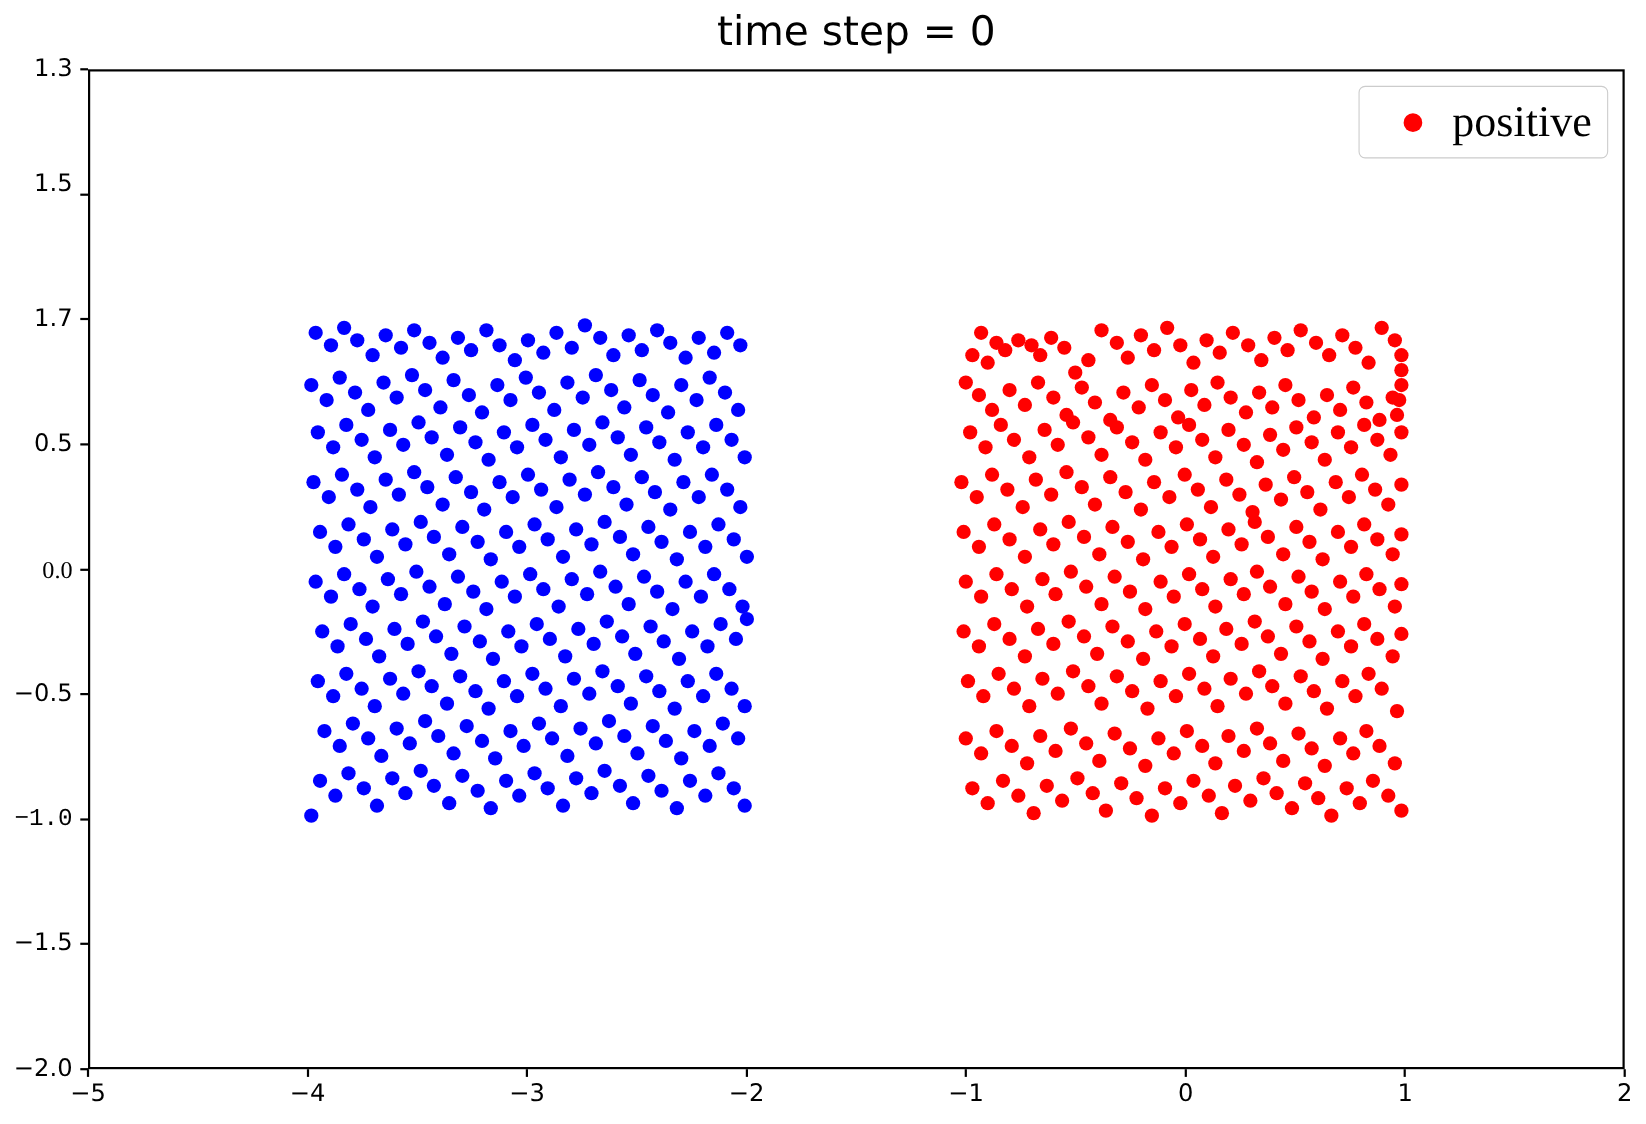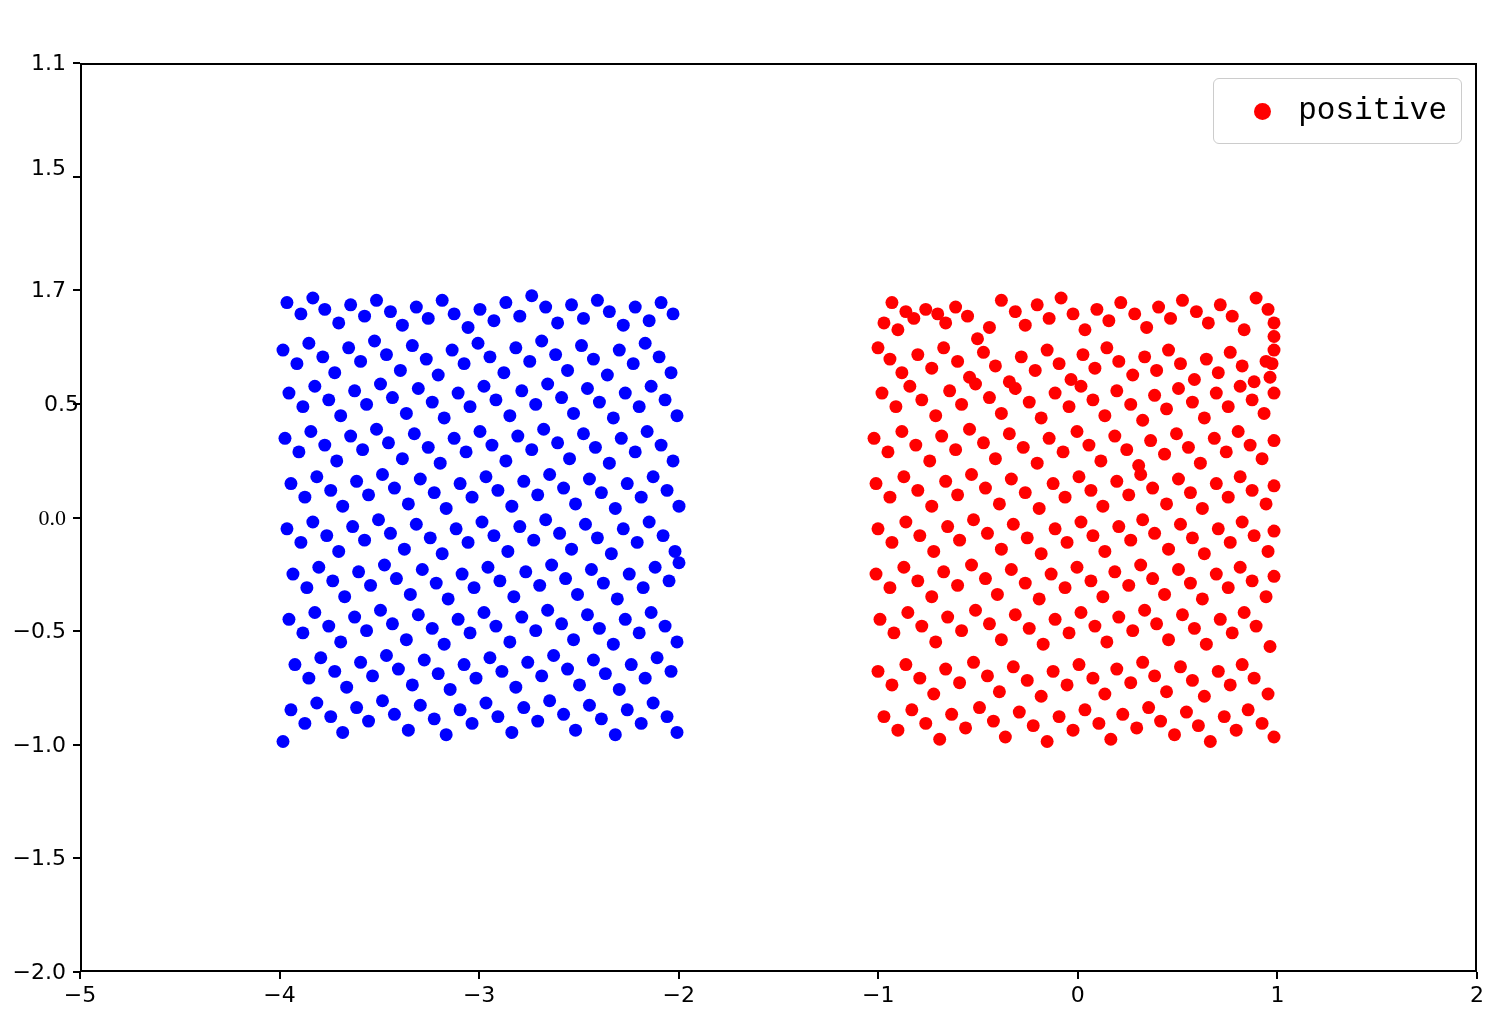--- a/index.html
+++ b/index.html
@@ -114,32 +114,33 @@
     justify-content: center;
     align-items: center;
   }
   .legend-dot {
     width: 17px;
     height: 17px;
     border-radius: 50%;
     display: block;
   }
   .legend-label {
-    font-size: 31px;
+    font-size: 40px;
     line-height: 34px;
     color: #000000;
     white-space: nowrap;
-    font-family: Liberation Mono, monospace;
+    font-family: Liberation Serif, serif;
   }
 </style>
 </head>
 <body>
 
 <div id="figure">
 
+  <div id="chart-title">time step = 0</div>
 
   <div id="plot-area">
     <svg id="points-svg" viewBox="0 0 1397 909" preserveAspectRatio="none">
         <g fill="#FF0000">
           <circle cx="812.26" cy="238.61" r="6.5"></circle>
           <circle cx="826.23" cy="247.70" r="6.5"></circle>
           <circle cx="804.27" cy="259.07" r="6.5"></circle>
           <circle cx="818.24" cy="265.88" r="6.5"></circle>
           <circle cx="834.21" cy="254.52" r="6.5"></circle>
           <circle cx="846.18" cy="245.43" r="6.5"></circle>
@@ -786,33 +787,33 @@
         </div>
       </div>
   </div>
 
   <div id="y-ticks">
       <div class="tick-mark-y" style="top: 971px; left: 73px;"></div>
       <div class="tick-label-y" style="top: 961px; left: 0px; width: 66px;">−2.0</div>
       <div class="tick-mark-y" style="top: 857.375px; left: 73px;"></div>
       <div class="tick-label-y" style="top: 847.375px; left: 0px; width: 66px;">−1.5</div>
       <div class="tick-mark-y" style="top: 743.75px; left: 73px;"></div>
-      <div class="tick-label-y" style="top: 733.75px; left: 0px; width: 66px;">−1.0</div>
+      <div class="tick-label-y" style="top: 733.75px; left: 0px; width: 66px; font-family: Liberation Mono, monospace;">−1.0</div>
       <div class="tick-mark-y" style="top: 630.125px; left: 73px;"></div>
       <div class="tick-label-y" style="top: 620.125px; left: 0px; width: 66px; text-align: right;">−0.5</div>
       <div class="tick-mark-y" style="top: 516.5px; left: 73px;"></div>
       <div class="tick-label-y" style="top: 506.5px; left: 0px; width: 66px; font-family: Liberation Serif, serif;">0.0</div>
       <div class="tick-mark-y" style="top: 402.875px; left: 73px;"></div>
-      <div class="tick-label-y" style="top: 392.875px; left: 13px; width: 66px;">0.5</div>
+      <div class="tick-label-y" style="top: 392.875px; left: 0px; width: 66px;">0.5</div>
       <div class="tick-mark-y" style="top: 289.25px; left: 73px;"></div>
       <div class="tick-label-y" style="top: 279.25px; left: 0px; width: 66px;">1.7</div>
       <div class="tick-mark-y" style="top: 175.625px; left: 73px;"></div>
       <div class="tick-label-y" style="top: 157px; left: 0px; width: 66px;">1.5</div>
       <div class="tick-mark-y" style="top: 62px; left: 73px;"></div>
-      <div class="tick-label-y" style="top: 52px; left: 0px; width: 66px;">1.1</div>
+      <div class="tick-label-y" style="top: 52px; left: 0px; width: 66px;">1.3</div>
     </div>
   <div id="x-ticks">
       <div class="tick-mark-x" style="left: 79px; top: 972px;"></div>
       <div class="tick-label-x" style="left: 40px; width: 80px; top: 984px;">−5</div>
       <div class="tick-mark-x" style="left: 278.571px; top: 972px;"></div>
       <div class="tick-label-x" style="left: 239.571px; width: 80px; top: 984px;">−4</div>
       <div class="tick-mark-x" style="left: 478.143px; top: 972px;"></div>
       <div class="tick-label-x" style="left: 439.143px; width: 80px; top: 984px;">−3</div>
       <div class="tick-mark-x" style="left: 677.714px; top: 972px;"></div>
       <div class="tick-label-x" style="left: 638.714px; width: 80px; top: 984px;">−2</div>

